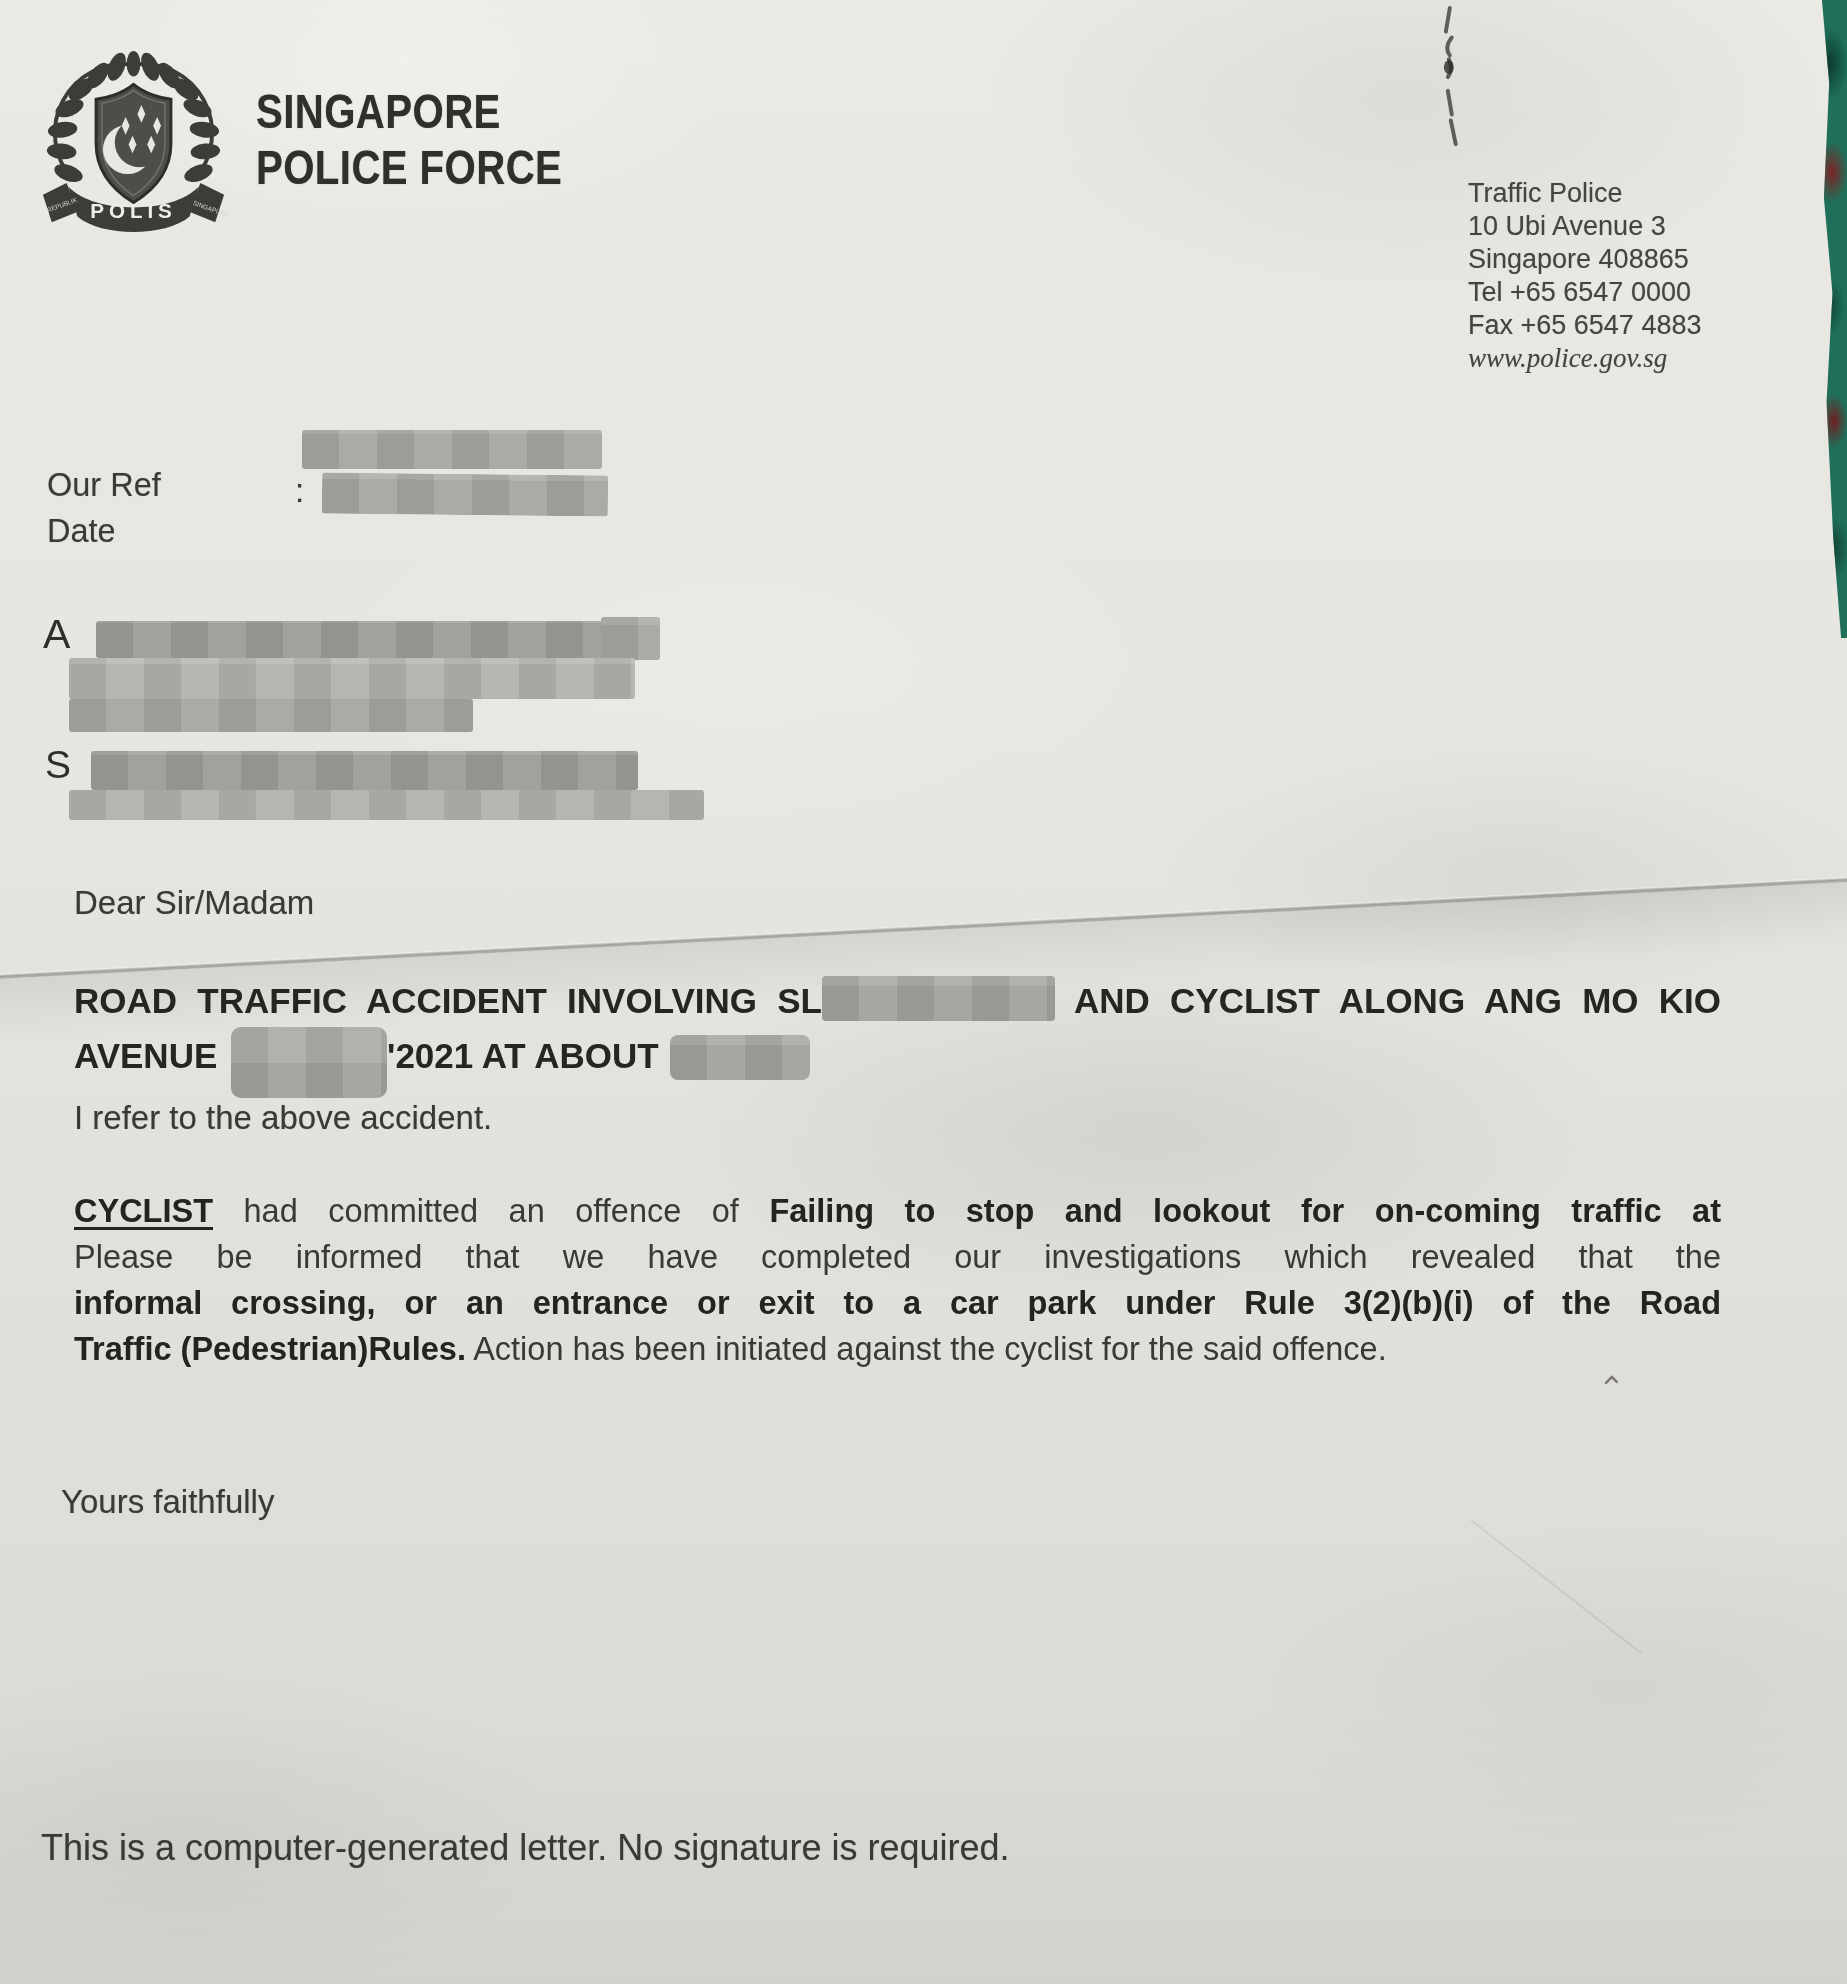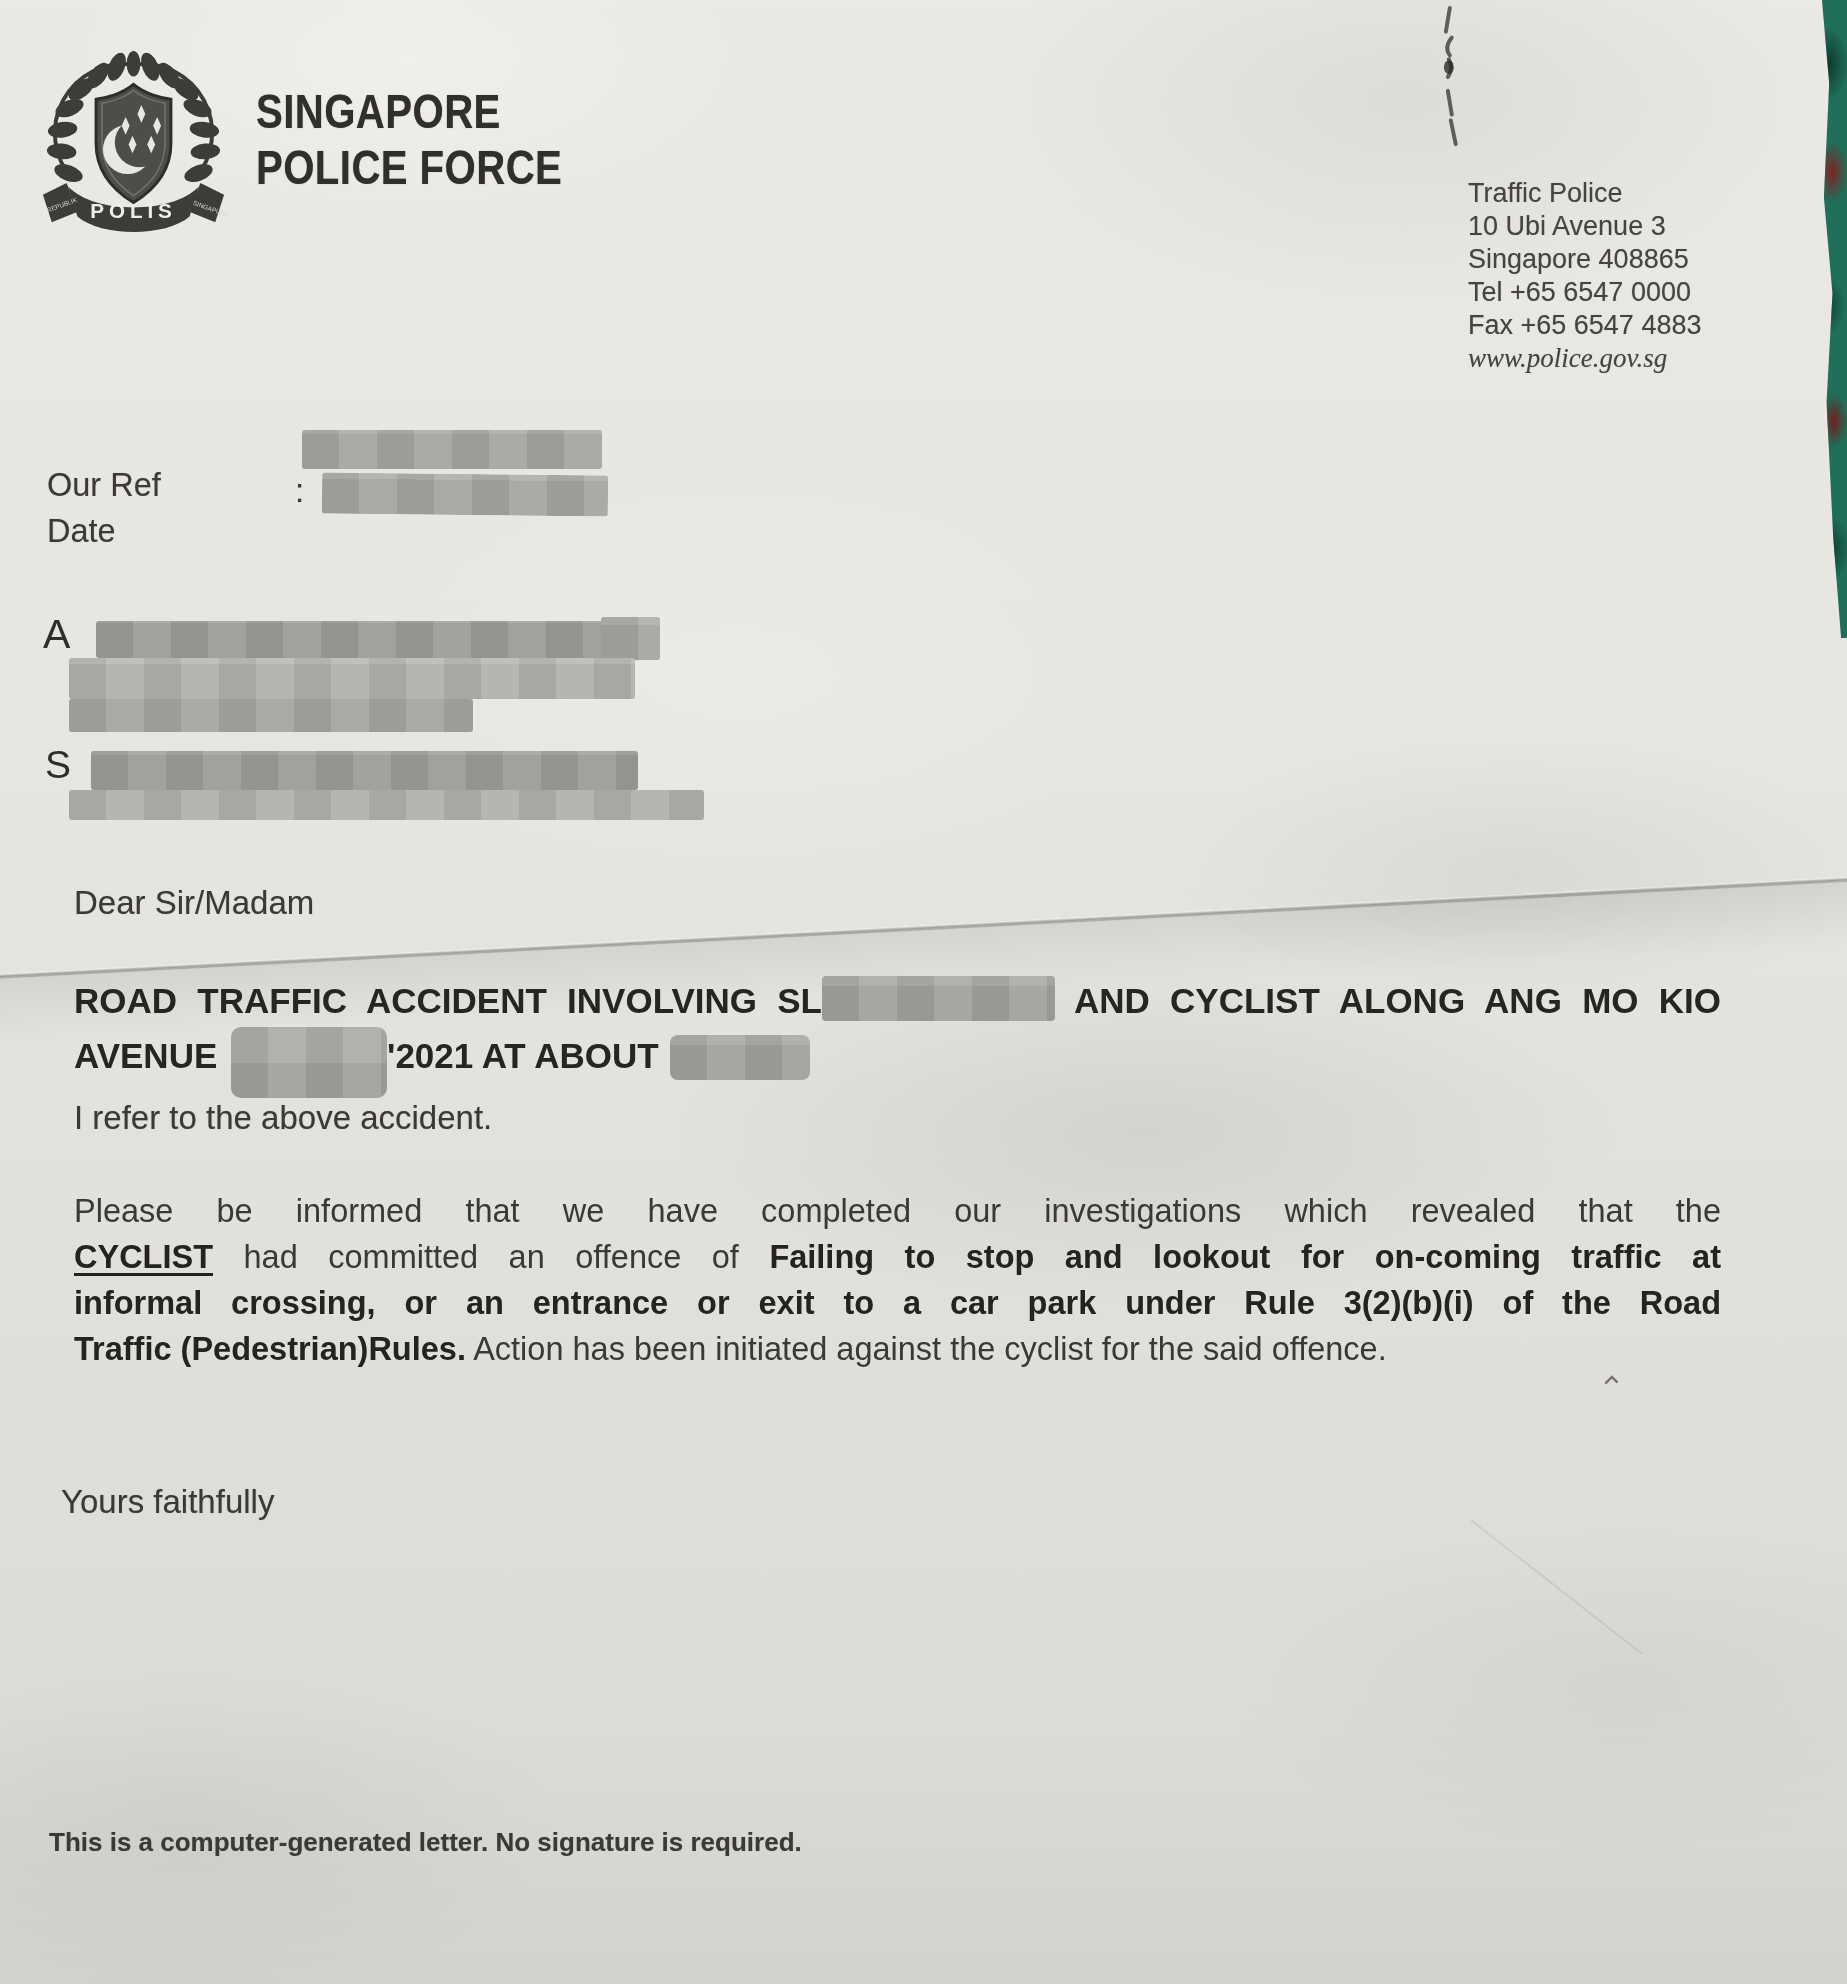--- a/index.html
+++ b/index.html
@@ -96,21 +96,21 @@
   .bar-subj2a{width:156px;height:71px;vertical-align:-29.6px;margin-left:13.8px;border-radius:9.9px;}
   .bar-subj2b{width:140px;height:45px;vertical-align:-11.8px;margin-left:11.8px;border-radius:7.9px;}
   .intro{left:74px;top:1099px;font-size:33px;}
   .para{position:absolute;left:74px;top:1189px;width:1647px;font-size:32.5px;color:#3a3935;}
   .para .jline{text-align:justify;text-align-last:justify;line-height:45px;height:46px;overflow:hidden;}
   .para .lline{text-align:left;line-height:45px;}
   .para .b{font-weight:bold;color:#24231f;}
   .para .bu{font-weight:bold;color:#24231f;text-decoration:underline;text-underline-offset:4.9px;text-decoration-thickness:3px;}
   .valediction{left:61px;top:1483px;font-size:33px;}
   .closing{position:absolute;left:54px;top:1611px;font-size:34px;font-weight:bold;line-height:45px;color:#262521;text-shadow:0 0 1px rgba(38,37,33,0.4);}
-  .footer{left:49px;top:1827px;font-size:26px;color:#3a3935;font-weight:bold;}
+  .footer{left:41px;top:1827px;font-size:36px;color:#3a3935;}
   .stray{position:absolute;left:1604px;top:1373px;}
 </style>
 </head>
 <body>
 
 <div class="page">
 
   <div class="shading"></div>
   <div class="backdrop"></div>
 
@@ -206,24 +206,24 @@
     </div>
     <div class="lline">
       <span>AVENUE</span><span class="px-inline bar-subj2a"></span><span>'2021 AT ABOUT</span><span class="px-inline bar-subj2b"></span>
     </div>
   </div>
 
   <div class="txt intro">I refer to the above accident.</div>
 
   <div class="para">
     <div class="jline">
+      <span class="bu">CYCLIST</span><span> had committed an offence of </span><span class="b">Failing to stop and lookout for on-coming traffic at</span>
+    </div>
+    <div class="jline">
       <span>Please be informed that we have completed our investigations which revealed that the</span>
-    </div>
-    <div class="jline">
-      <span class="bu">CYCLIST</span><span> had committed an offence of </span><span class="b">Failing to stop and lookout for on-coming traffic at</span>
     </div>
     <div class="jline">
       <span class="b">informal crossing, or an entrance or exit to a car park under Rule 3(2)(b)(i) of the Road</span>
     </div>
     <div class="lline">
       <span class="b">Traffic (Pedestrian)Rules.</span><span> Action has been initiated against the cyclist for the said offence.</span>
     </div>
   </div>
 
   <svg class="stray" width="21.7" height="15.8" viewBox="0 0 22 16">

